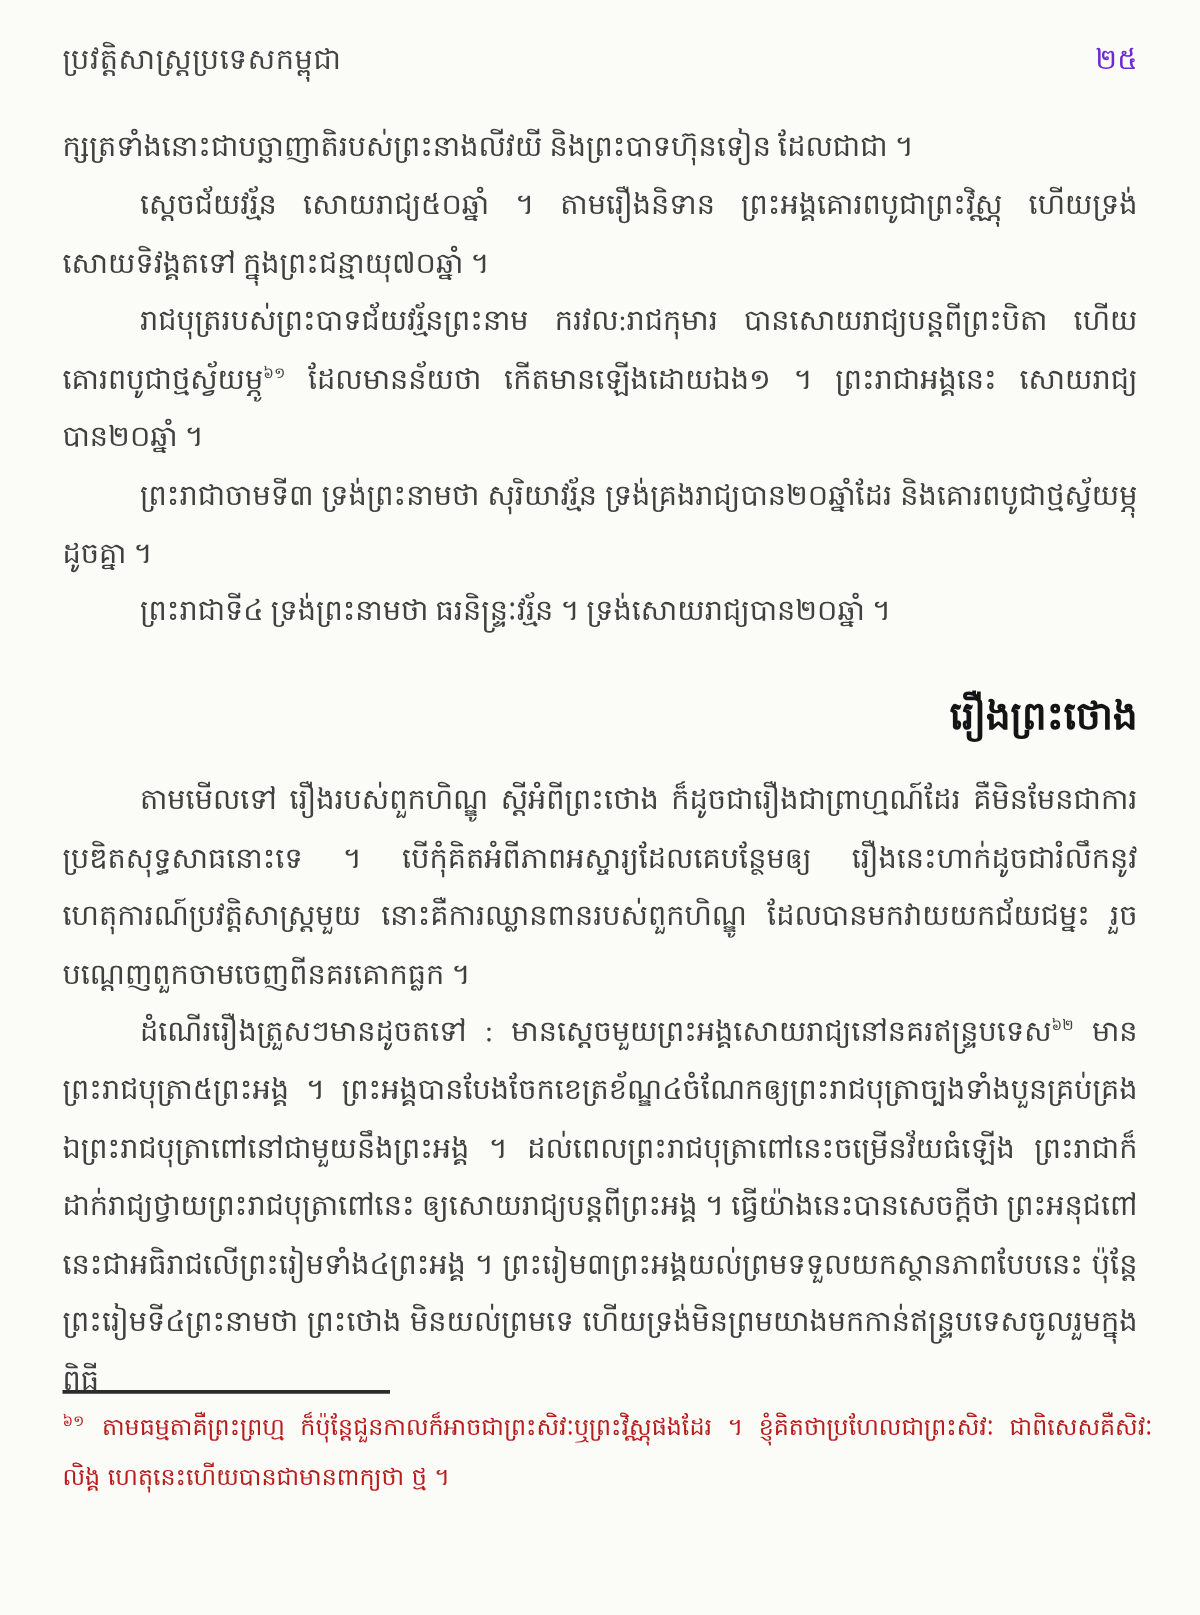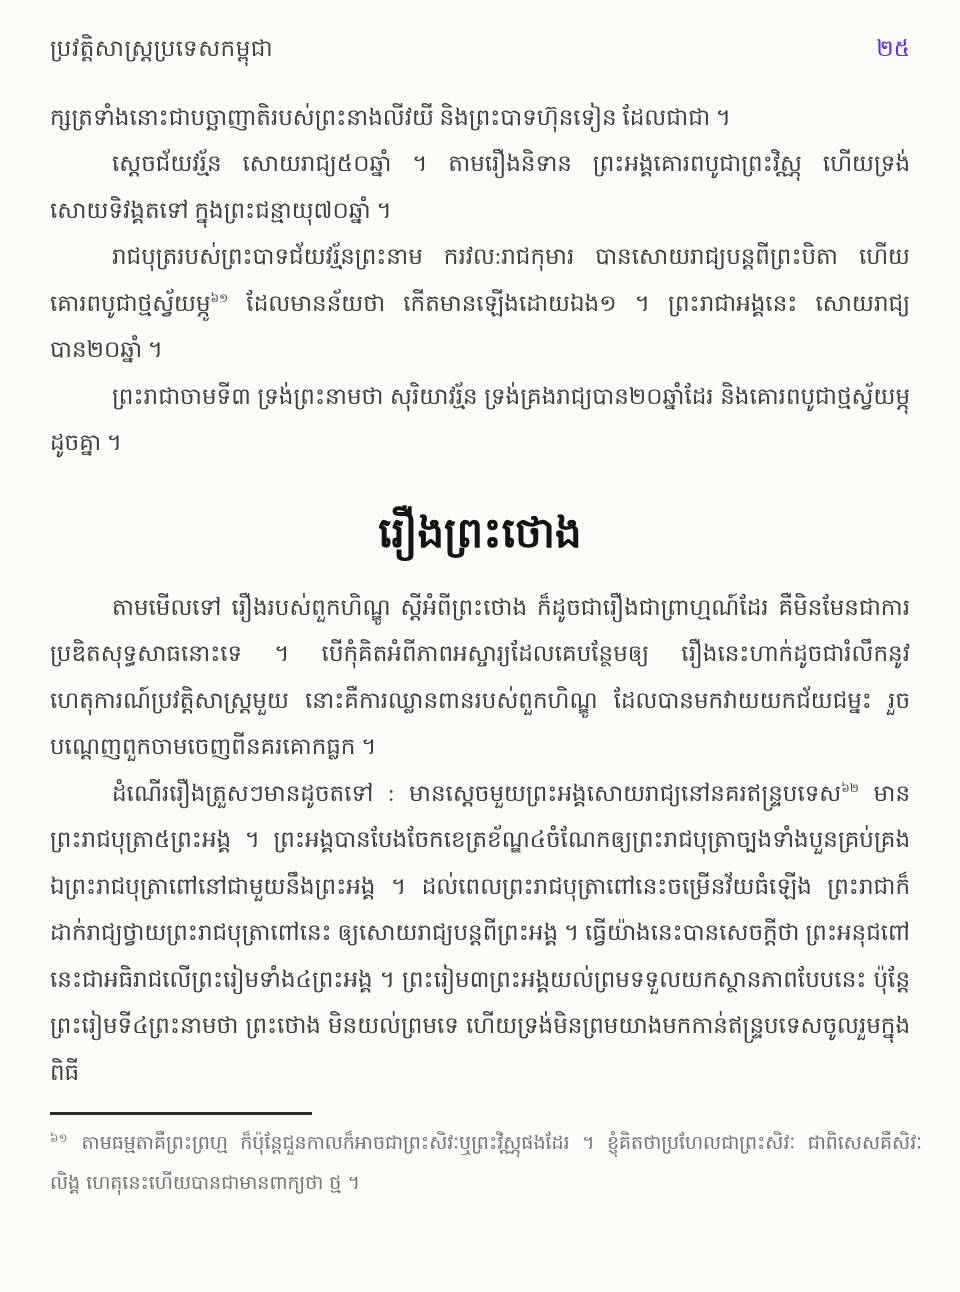--- a/index.html
+++ b/index.html
@@ -35,35 +35,35 @@
     font-family: Liberation Serif, serif;
   }
   .para { margin: 0; }
   .para.indent { text-indent: 62px; }
   .para sup {
     font-size: 12px;
     line-height: 0;
     vertical-align: super;
   }
   .section-heading {
-    font-size: 42px;
+    font-size: 31px;
     font-weight: bold;
     color: #141414;
     margin: 40px 0 24px 0;
     line-height: 1.3;
-    text-align: center;
+    text-align: right;
     text-indent: 0;
   }
   .footnotes {
     position: absolute;
     left: 50px; right: 38px;
     top: 1112px;
     font-size: 19px;
     line-height: 2.1;
-    color: #737373;
+    color: #b91c1c;
   }
   .footnote-rule {
     width: 262px;
     height: 0;
     border: 0;
     border-top: 3px solid #2c2c2c;
     margin: 0 0 8px 0;
   }
   .footnote { margin: 0; text-align: justify; }
   .footnote .fn-marker {
@@ -82,20 +82,21 @@
     <span class="book-title">ប្រវត្តិសាស្ត្រប្រទេសកម្ពុជា</span>
     <span class="page-number">២៥</span>
   </header>
 
   <main class="body-text">
     <div id="paras-top">
         <p class="para"><span>ក្សត្រទាំងនោះជាបច្ឆាញាតិរបស់ព្រះនាងលីវយី និងព្រះបាទហ៊ុនទៀន ដែលជាជា ។</span></p>
         <p class="para indent"><span>ស្តេចជ័យវរ្ម័ន សោយរាជ្យ៥០ឆ្នាំ ។ តាមរឿងនិទាន ព្រះអង្គគោរពបូជាព្រះវិស្ណុ ហើយទ្រង់សោយទិវង្គតទៅ ក្នុងព្រះជន្មាយុ៧០ឆ្នាំ ។</span></p>
         <p class="para indent"><span>រាជបុត្ររបស់ព្រះបាទជ័យវរ្ម័នព្រះនាម ករវល:រាជកុមារ បានសោយរាជ្យបន្តពីព្រះបិតា ហើយគោរពបូជាថ្មស្វ័យម្ភូ</span><sup>៦១</sup><span> ដែលមានន័យថា កើតមានឡើងដោយឯង១ ។ ព្រះរាជាអង្គនេះ សោយរាជ្យបាន២០ឆ្នាំ ។</span></p>
         <p class="para indent"><span>ព្រះរាជាចាមទី៣ ទ្រង់ព្រះនាមថា សុរិយាវរ្ម័ន ទ្រង់គ្រងរាជ្យបាន២០ឆ្នាំដែរ និងគោរពបូជាថ្មស្វ័យម្ភុដូចគ្នា ។</span></p>
+        <p class="para indent"><span>ព្រះរាជាទី៤ ទ្រង់ព្រះនាមថា ធរនិន្ទ្រៈវរ្ម័ន ។ ទ្រង់សោយរាជ្យបាន២០ឆ្នាំ ។</span></p>
       </div>
 
     <h2 class="section-heading">រឿងព្រះថោង</h2>
 
     <div id="paras-section">
         <p class="para indent"><span>តាមមើលទៅ រឿងរបស់ពួកហិណ្ឌូ ស្តីអំពីព្រះថោង ក៏ដូចជារឿងជាព្រាហ្មណ៍ដែរ គឺមិនមែនជាការប្រឌិតសុទ្ធសាធនោះទេ ។ បើកុំគិតអំពីភាពអស្ចារ្យដែលគេបន្ថែមឲ្យ រឿងនេះហាក់ដូចជារំលឹកនូវហេតុការណ៍ប្រវត្តិសាស្ត្រមួយ នោះគឺការឈ្លានពានរបស់ពួកហិណ្ឌូ ដែលបានមកវាយយកជ័យជម្នះ រួចបណ្តេញពួកចាមចេញពីនគរគោកធ្លក ។</span></p>
         <p class="para indent"><span>ដំណើររឿងត្រួសៗមានដូចតទៅ : មានស្តេចមួយព្រះអង្គសោយរាជ្យនៅនគរឥន្ទ្របទេស</span><sup>៦២</sup><span> មានព្រះរាជបុត្រា៥ព្រះអង្គ ។ ព្រះអង្គបានបែងចែកខេត្រខ័ណ្ឌ៤ចំណែកឲ្យព្រះរាជបុត្រាច្បងទាំងបួនគ្រប់គ្រង ឯព្រះរាជបុត្រាពៅនៅជាមួយនឹងព្រះអង្គ ។ ដល់ពេលព្រះរាជបុត្រាពៅនេះចម្រើនវ័យធំឡើង ព្រះរាជាក៏ដាក់រាជ្យថ្វាយព្រះរាជបុត្រាពៅនេះ ឲ្យសោយរាជ្យបន្តពីព្រះអង្គ ។ ធ្វើយ៉ាងនេះបានសេចក្តីថា ព្រះអនុជពៅនេះជាអធិរាជលើព្រះរៀមទាំង៤ព្រះអង្គ ។ ព្រះរៀម៣ព្រះអង្គយល់ព្រមទទួលយកស្ថានភាពបែបនេះ ប៉ុន្តែព្រះរៀមទី៤ព្រះនាមថា ព្រះថោង មិនយល់ព្រមទេ ហើយទ្រង់មិនព្រមយាងមកកាន់ឥន្ទ្របទេសចូលរួមក្នុងពិធី</span></p>
       </div>
   </main>
 

